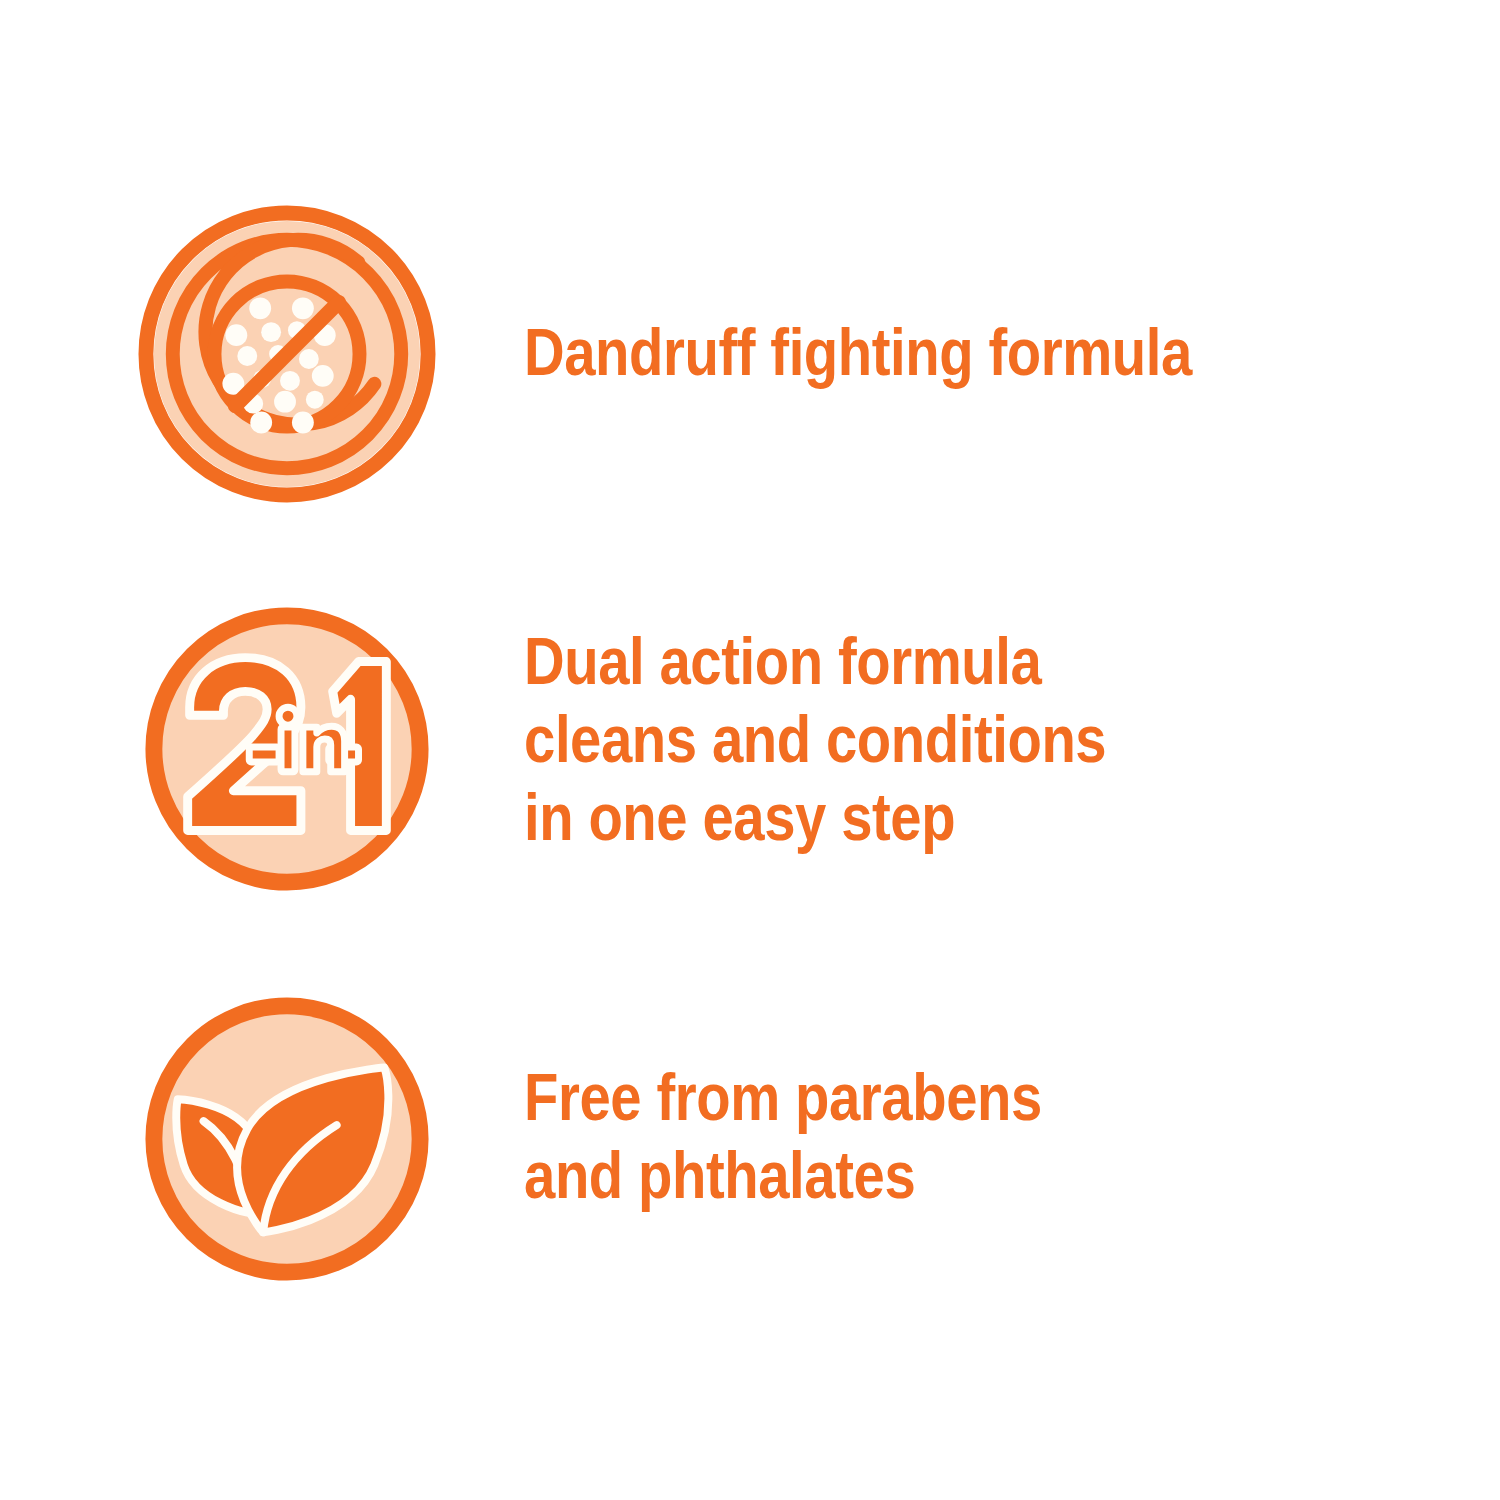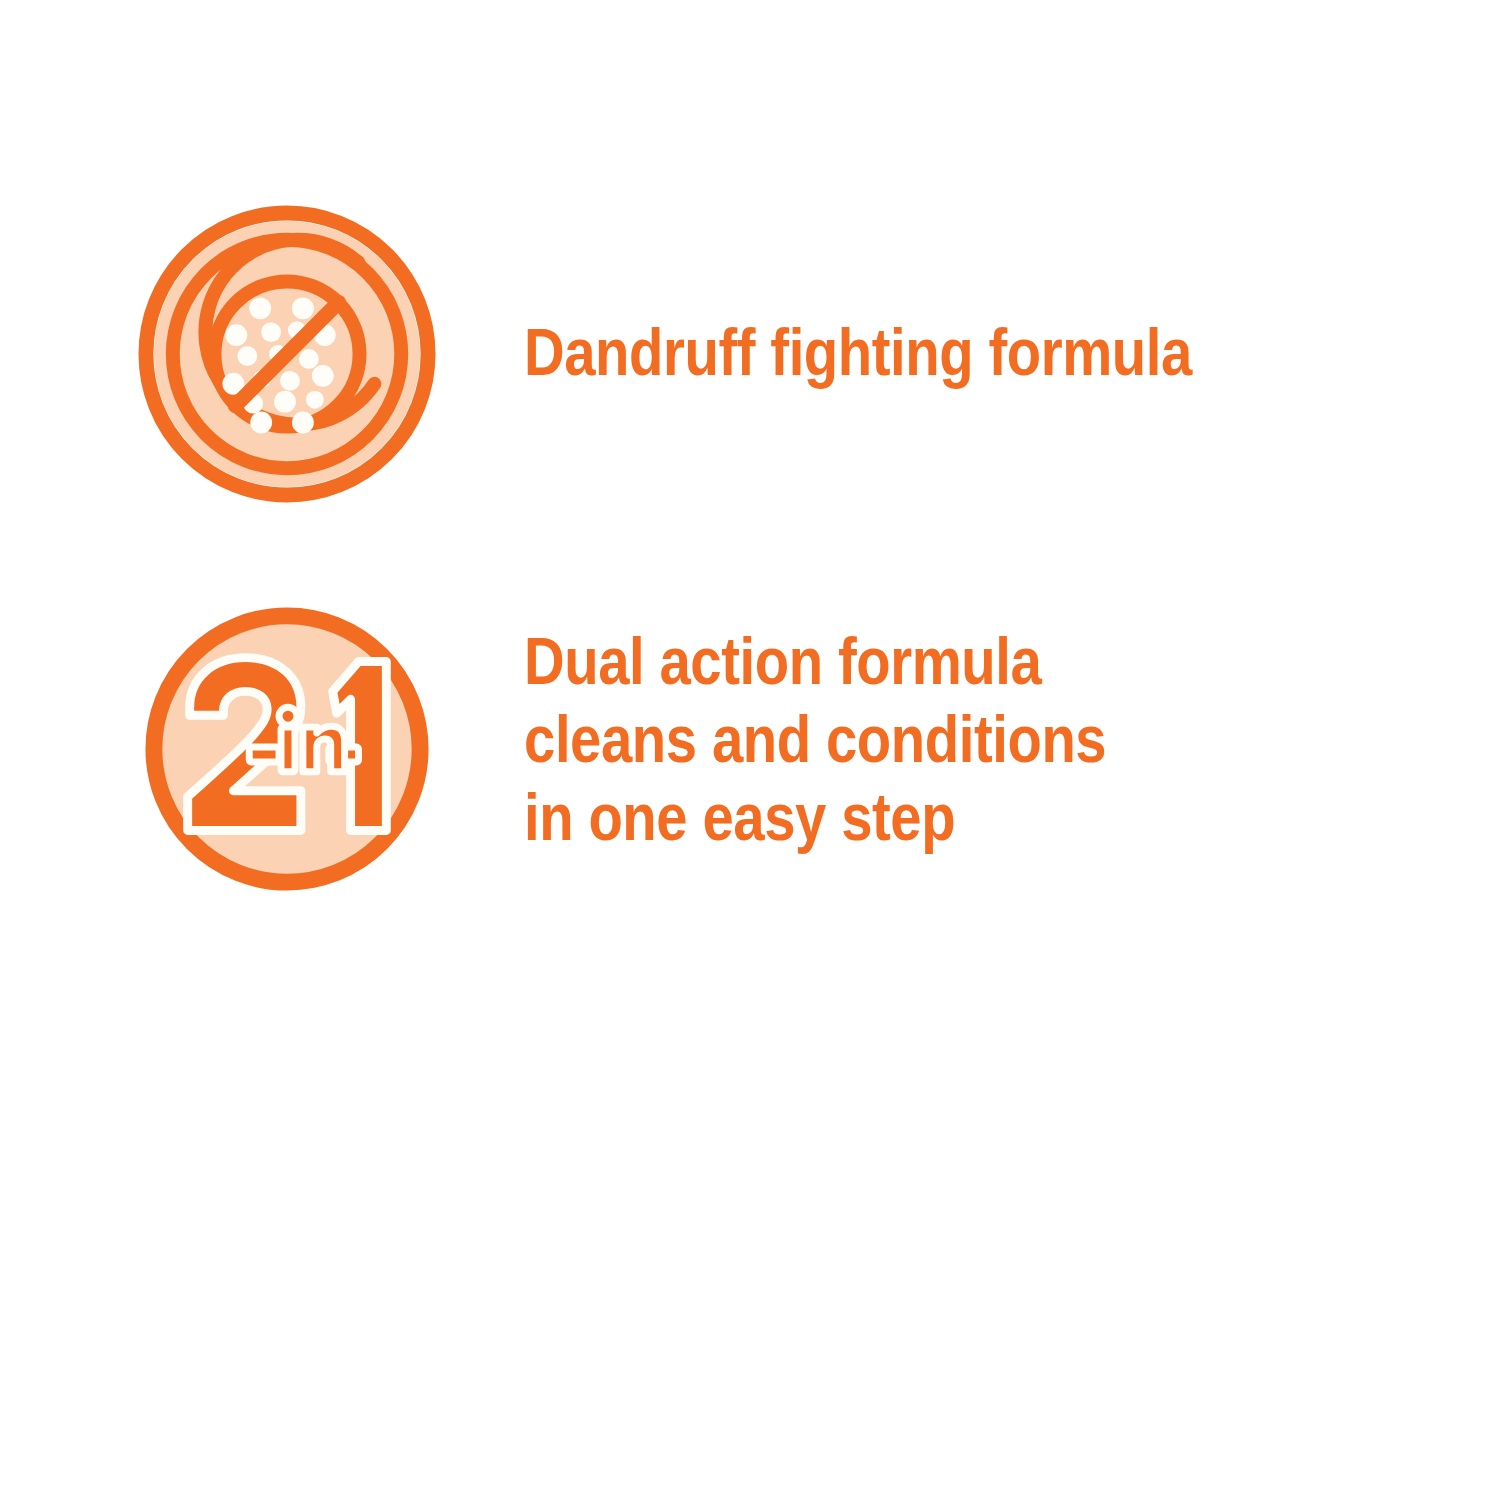--- a/index.html
+++ b/index.html
@@ -173,14 +173,41 @@
                    L 180 173 Z" fill="#F26D21" stroke="#FFFDF7" stroke-width="7" stroke-linejoin="round"></path>
         </g>
       </svg>
     </div>
 
     <div class="feature-text" id="text-1">Dual action formula
 cleans and conditions
 in one easy step</div>
   </div>
 
+  <div class="feature-row" id="row-2">
+
+    <div class="icon-wrap">
+      <svg viewBox="0 0 300 300" xmlns="http://www.w3.org/2000/svg">
+        <circle cx="150" cy="150" r="134" fill="#FBD2B4" stroke="#F26D21" stroke-width="17"></circle>
+
+        <path d="M 40 110
+                 C 40 110, 98 112, 116 148
+                 C 134 184, 110 224, 110 224
+                 C 110 224, 58 214, 46 176
+                 C 34 138, 40 110, 40 110 Z" fill="#F26D21" stroke="#FFFDF7" stroke-width="8" stroke-linejoin="round"></path>
+
+        <path d="M 66 132 C 92 150, 110 186, 112 224" fill="none" stroke="#FFFDF7" stroke-width="8" stroke-linecap="round"></path>
+
+        <path d="M 248 78
+                 C 248 78, 140 86, 110 140
+                 C 80 194, 126 244, 126 244
+                 C 126 244, 214 234, 238 176
+                 C 262 118, 248 78, 248 78 Z" fill="#F26D21" stroke="#FFFDF7" stroke-width="8" stroke-linejoin="round"></path>
+
+        <path d="M 200 136 C 158 162, 130 200, 126 244" fill="none" stroke="#FFFDF7" stroke-width="8" stroke-linecap="round"></path>
+      </svg>
+    </div>
+
+    <div class="feature-text" id="text-2">Free from parabens
+and phthalates</div>
+  </div>
 
 </div>
 
 </body></html>

